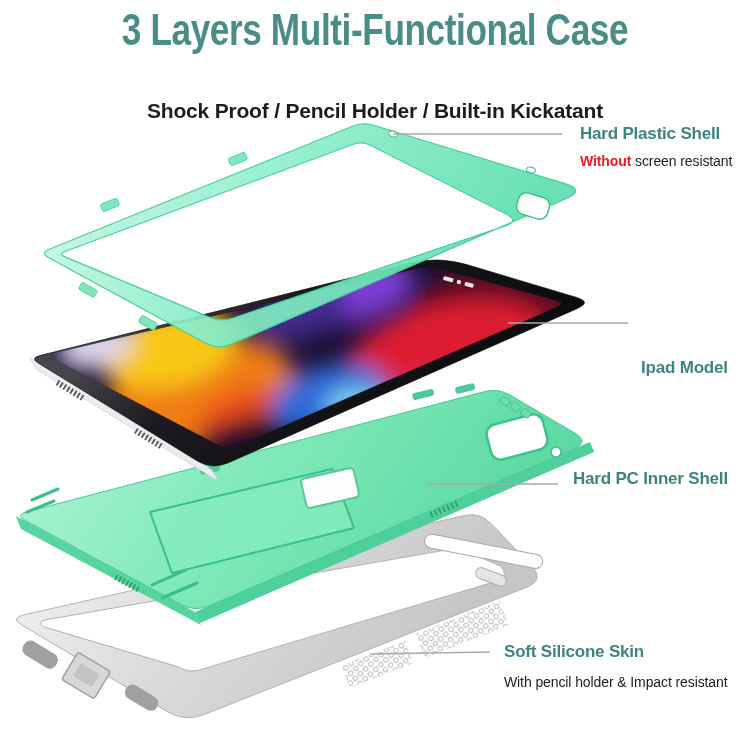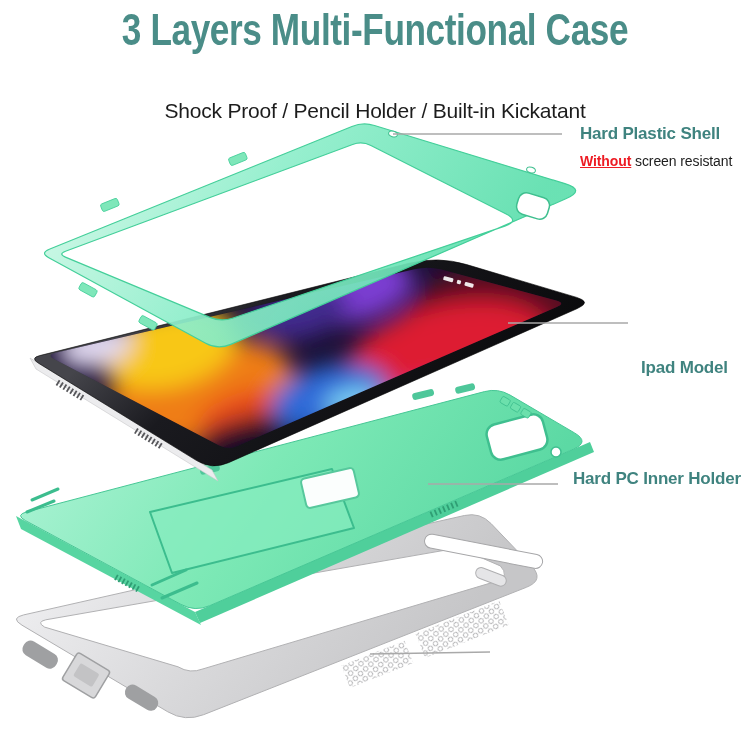--- a/index.html
+++ b/index.html
@@ -3,25 +3,25 @@
 <meta charset="utf-8">
 <style>
   html,body{margin:0;padding:0;background:#fff;}
   body{width:750px;height:750px;overflow:hidden;font-family:"Liberation Sans",sans-serif;}
   .stage{position:relative;width:750px;height:572px;background:var(--background,#fff);}
   .stage svg{position:absolute;left:0;top:0;}
   #title{position:absolute;top:5px;left:0;width:750px;text-align:center;
          font-size:44px;font-weight:bold;color:var(--heading-teal,#4a8d88);
          transform:scaleX(.80);transform-origin:50% 50%;white-space:nowrap;letter-spacing:-.5px;}
   #subtitle{position:absolute;top:99px;left:0;width:750px;text-align:center;
-         font-size:21px;color:var(--body-text,#1c1c1c);white-space:nowrap;letter-spacing:-.2px;}
+         font-size:21px;color:var(--body-text,#1c1c1c);white-space:nowrap;letter-spacing:-.2px;font-weight:bold;}
   .ann{position:absolute;white-space:nowrap;}
   .ann-title{font-size:17px;font-weight:bold;color:var(--label-teal,#3f837f);letter-spacing:-.2px;}
   .ann-sub{font-size:14px;color:var(--body-text,#1c1c1c);margin-top:9px;letter-spacing:-.1px;}
-  .em-red{color:var(--accent-red,#ed1c24);font-weight:bold;text-decoration:underline;}
+  .em-red{color:var(--accent-red,#ed1c24);font-weight:bold;}
   #ann-plastic{left:580px;top:124px;}
   #ann-ipad{left:641px;top:314px;margin-top:44px;}
   #ann-inner{left:573px;top:469px;}
   #ann-skin{left:504px;top:642px;}
   #ann-skin .ann-sub{margin-top:12px;}
   .leader-line{stroke:var(--leader-line,#aaa);stroke-width:1.3;fill:none;}
 </style>
 </head>
 <body>
 
@@ -248,17 +248,21 @@
   <div class="ann" id="ann-plastic">
     <div class="ann-title">Hard Plastic Shell</div>
     <div class="ann-sub"><span class="em-red">Without</span><span> screen resistant</span></div>
   </div>
 
   <div class="ann" id="ann-ipad">
     <div class="ann-title">Ipad Model</div>
   </div>
 
   <div class="ann" id="ann-inner">
-    <div class="ann-title">Hard PC Inner Holder</div>
-  </div>
-
+    <div class="ann-title">Hard PC Inner Shell</div>
+  </div>
+
+  <div class="ann" id="ann-skin">
+    <div class="ann-title">Soft Silicone Skin</div>
+    <div class="ann-sub">With pencil holder &amp; Impact resistant</div>
+  </div>
 
 </div>
 
 </body></html>

